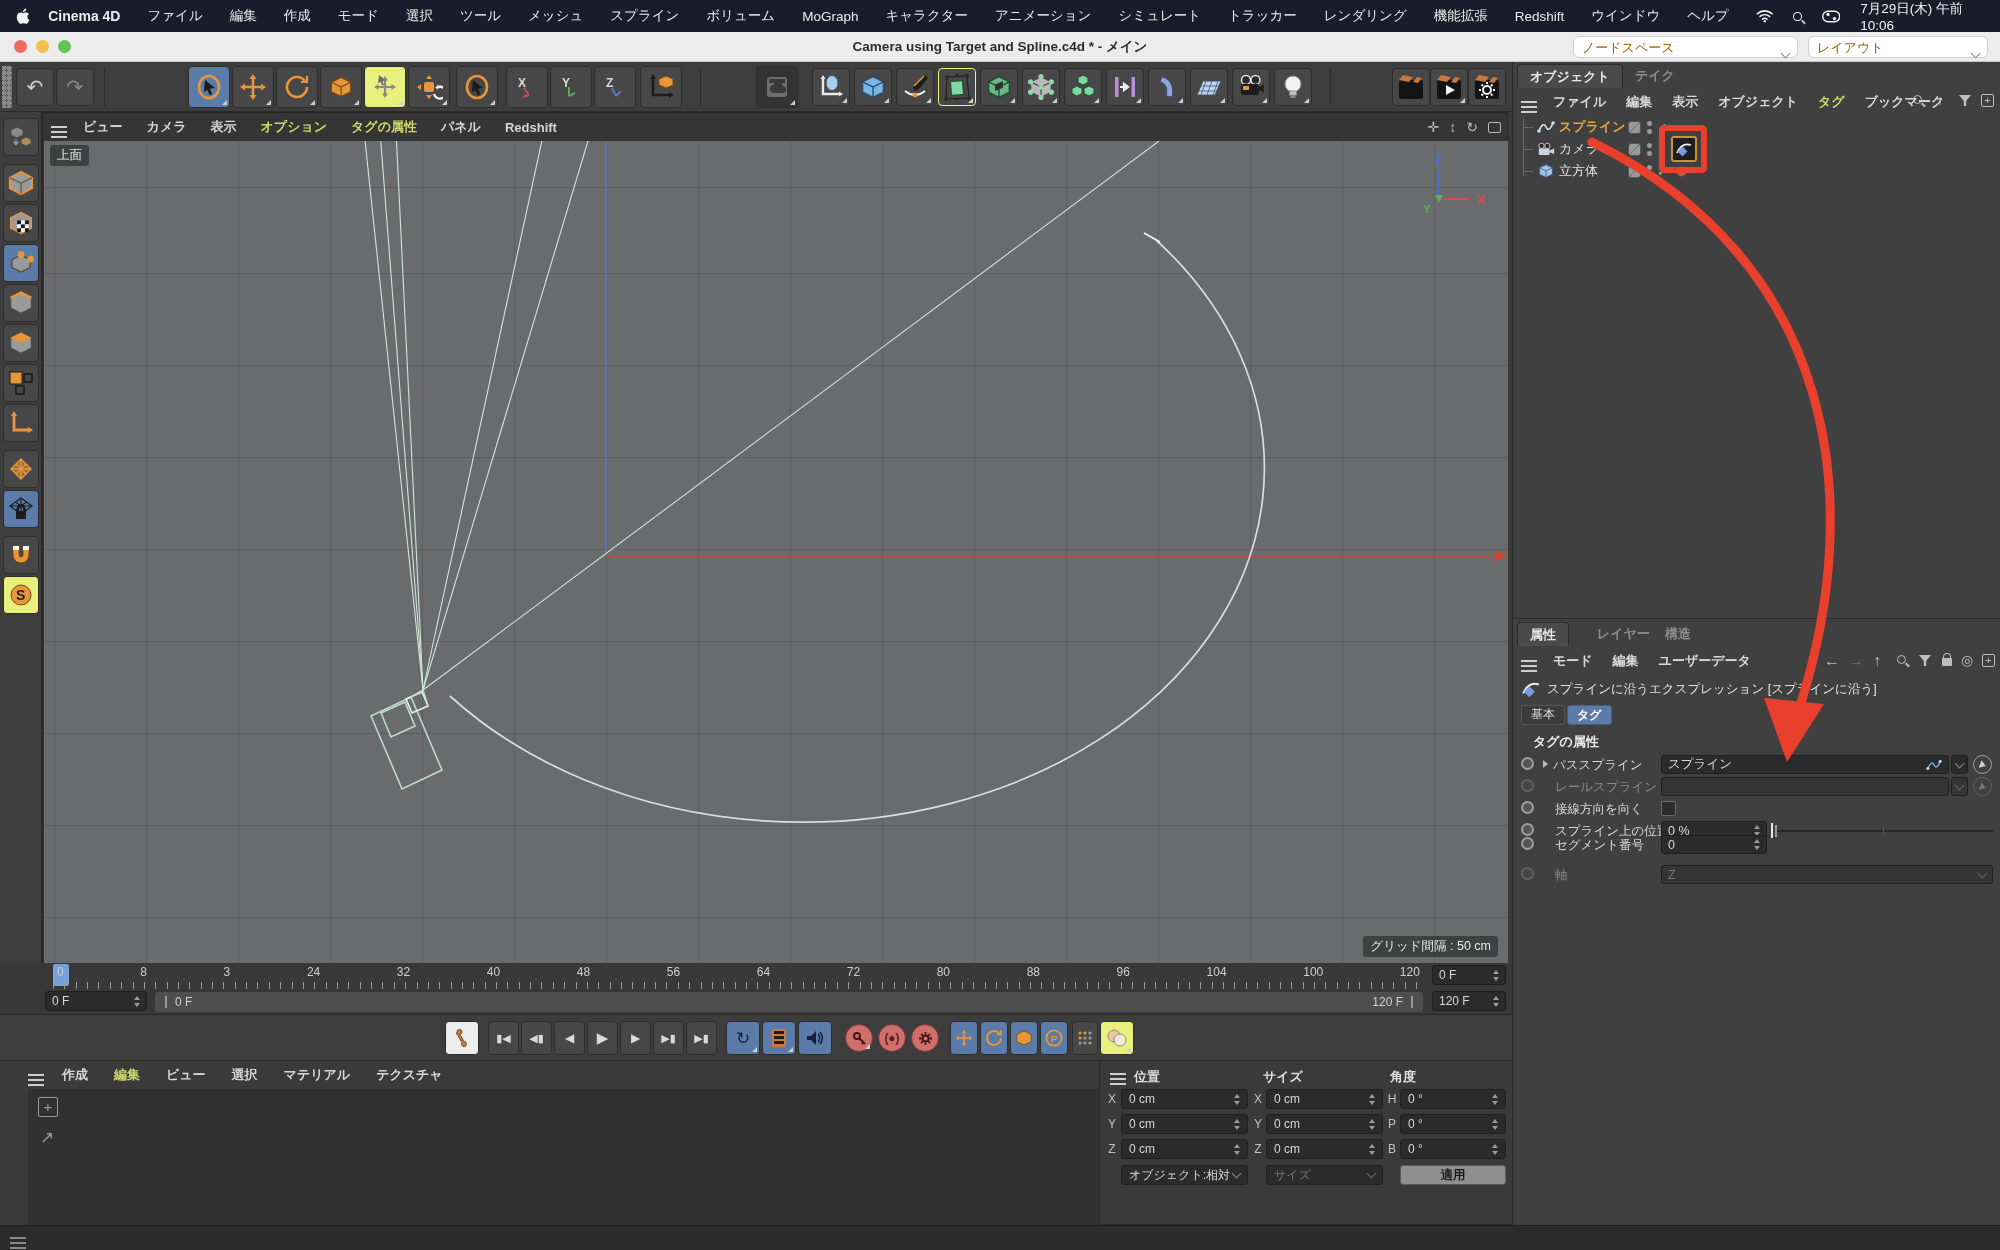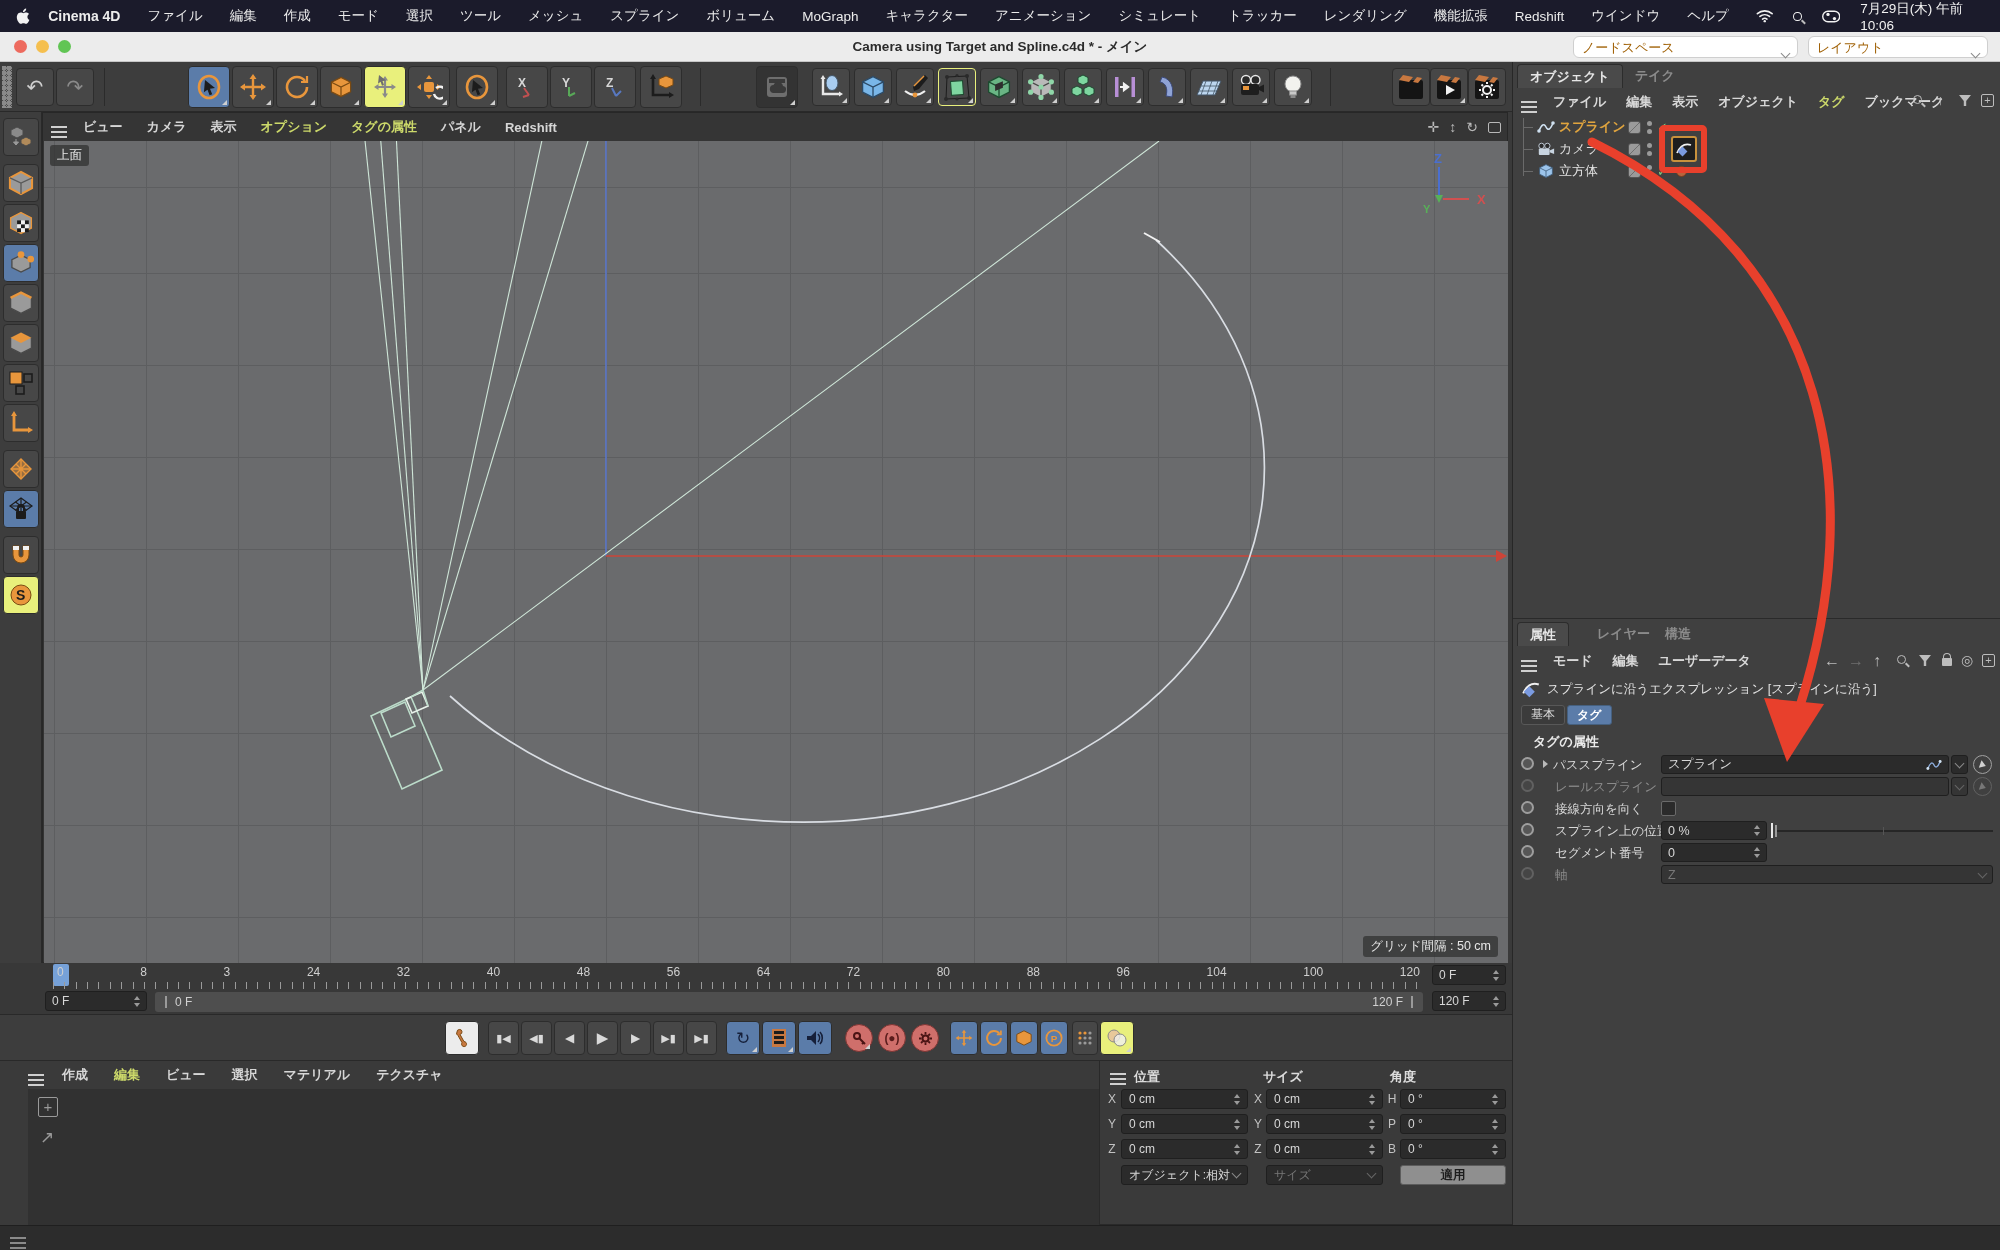--- a/index.html
+++ b/index.html
@@ -1000,21 +1000,21 @@
             <i class="td"></i>
           </span>
         </div>
       <span style="position:absolute;left:258px;top:2px;width:1.5px;height:15px;background:#e8e8e8"></span>
       <div style="position:absolute;left:262px;top:9px;width:218px;height:2px;background:#262626">
         <span style="position:absolute;left:0;top:-5px;width:2px;height:12px;background:#9a9a9a"></span>
         <span style="position:absolute;left:108px;top:-3px;width:1px;height:8px;background:#555"></span>
       </div>
     </div>
 
-    <div class="abs" style="left:0;top:224px;width:488px;height:22px">
+    <div class="abs" style="left:0;top:216px;width:488px;height:22px">
       <span class="endot" style="position:absolute;left:8px;top:2px"></span>
       <span class="attr-label" style="position:absolute;left:42px;top:2px">セグメント番号</span>
       <div class="fld" style="left:148px;top:0;width:106px">
           <span>0</span>
           <span class="ud">
             <i class="tu"></i>
             <i class="td"></i>
           </span>
         </div>
     </div>

